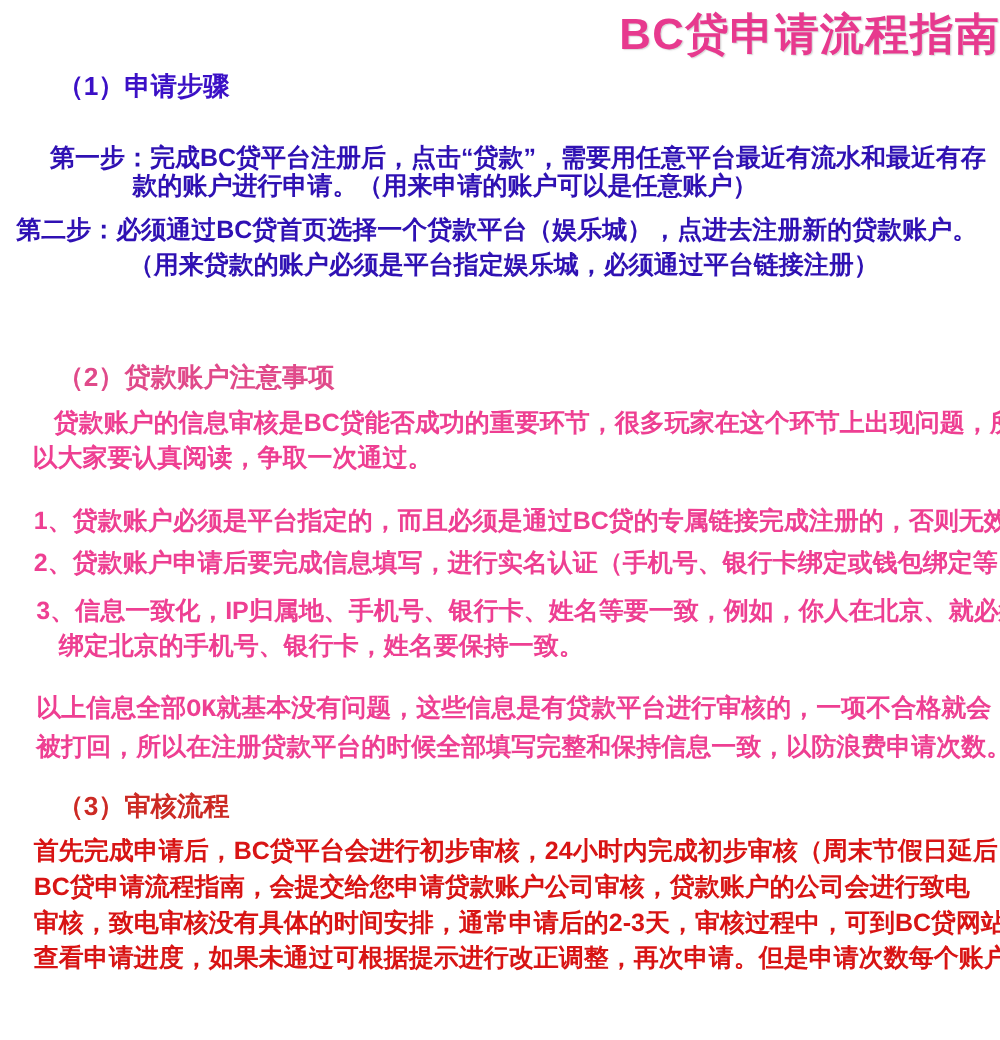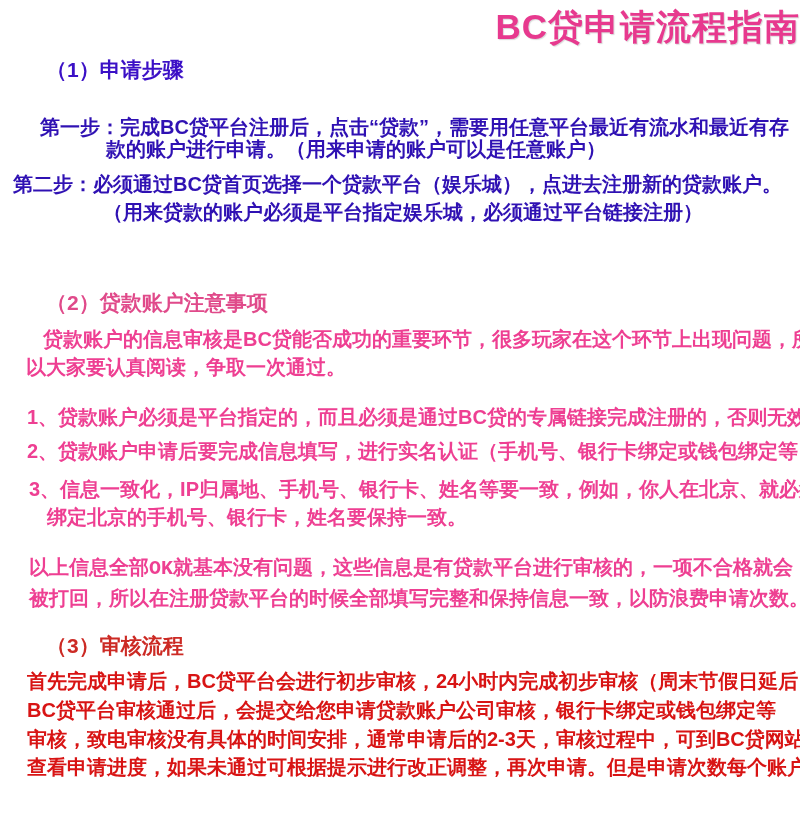--- a/index.html
+++ b/index.html
@@ -70,17 +70,17 @@
   <div class="line c-pink" style="left:27px; top:440px;">2、贷款账户申请后要完成信息填写，进行实名认证（手机号、银行卡绑定或钱包绑定等）</div>
   <div class="line c-pink" style="left:29px; top:478px;">3、信息一致化，IP归属地、手机号、银行卡、姓名等要一致，例如，你人在北京、就必须</div>
   <div class="line c-pink" style="left:47px; top:506px;">绑定北京的手机号、银行卡，姓名要保持一致。</div>
 
   <div class="line c-pink" style="left:29px; top:558px;font-family:Liberation Mono, monospace;">以上信息全部OK就基本没有问题，这些信息是有贷款平台进行审核的，一项不合格就会</div>
   <div class="line c-pink" style="left:29px; top:587px;">被打回，所以在注册贷款平台的时候全部填写完整和保持信息一致，以防浪费申请次数。</div>
 
   <div class="line heading c-red-heading" style="left:46px; top:635px;">（3）审核流程</div>
 
   <div class="line c-red" style="left:27px; top:670px;">首先完成申请后，BC贷平台会进行初步审核，24小时内完成初步审核（周末节假日延后）</div>
-  <div class="line c-red" style="left:27px; top:699px;">BC贷平台审核通过后，会提交给您申请贷款账户公司审核，银行卡绑定或钱包绑定等</div>
+  <div class="line c-red" style="left:27px; top:699px;">BC贷申请流程指南，会提交给您申请贷款账户公司审核，贷款账户的公司会进行致电</div>
   <div class="line c-red" style="left:27px; top:728px;">审核，致电审核没有具体的时间安排，通常申请后的2-3天，审核过程中，可到BC贷网站</div>
   <div class="line c-red" style="left:27px; top:756px;">查看申请进度，如果未通过可根据提示进行改正调整，再次申请。但是申请次数每个账户</div>
 
 </div>
 
 </body></html>

